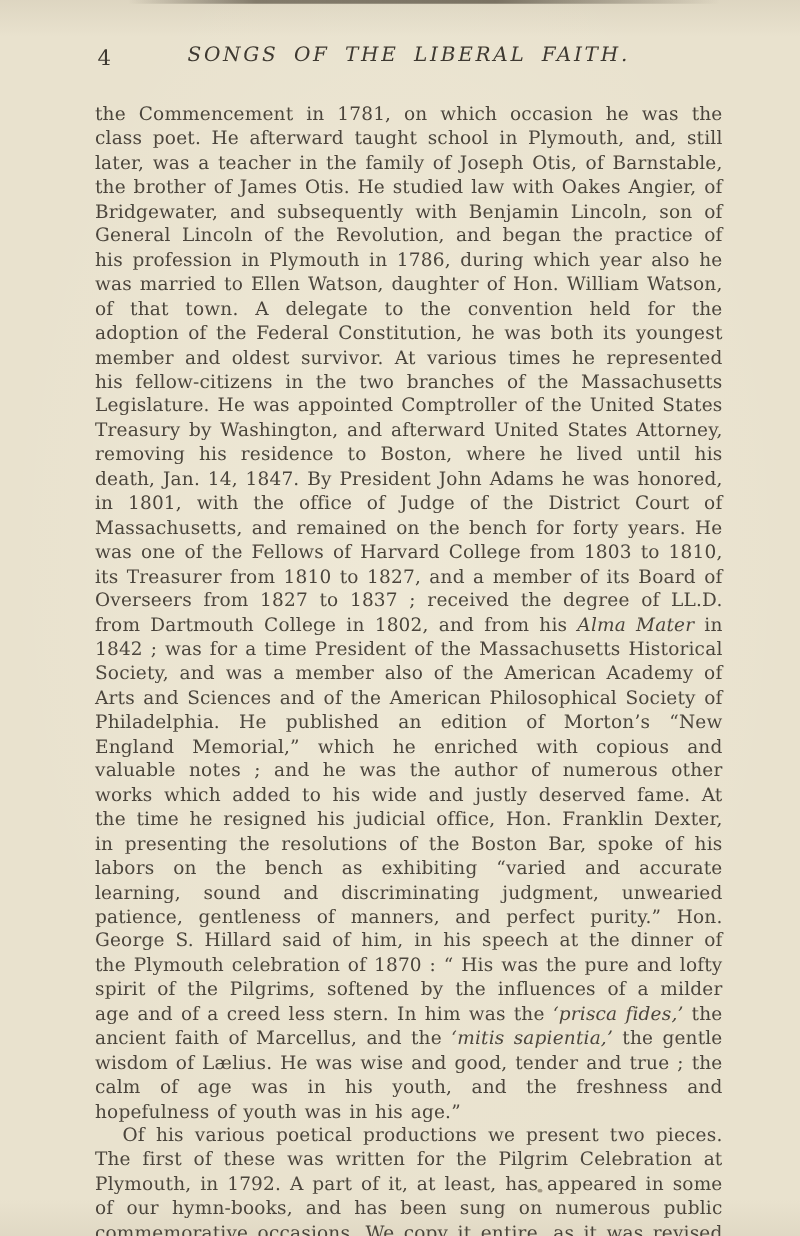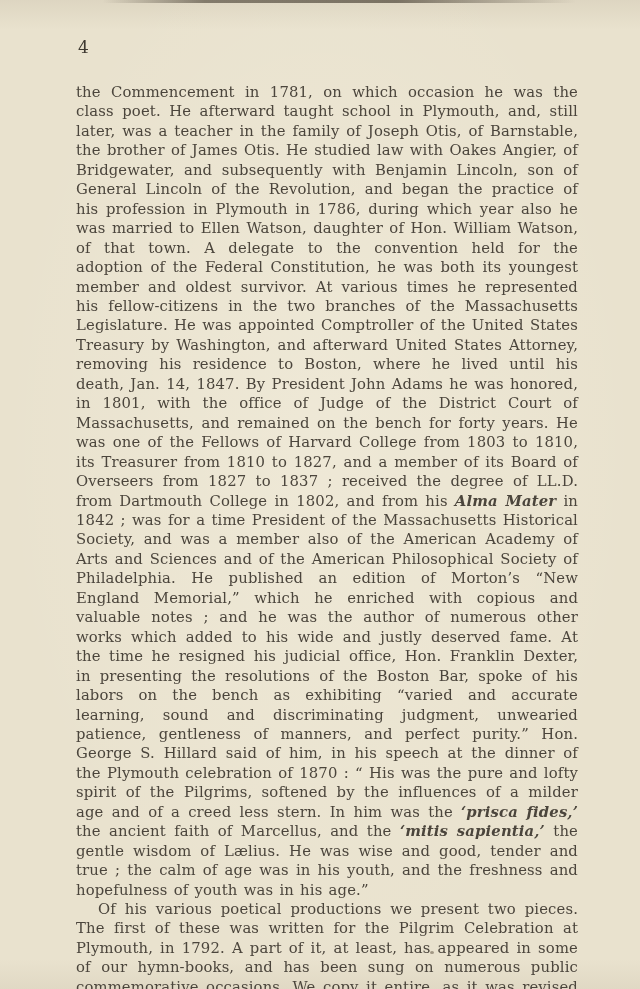--- a/index.html
+++ b/index.html
@@ -63,30 +63,31 @@
   .body { display: block; }
   .para {
     margin: 0;
     text-align: justify;
     font-size: 14.8px;
     line-height: 19.45px;
     word-spacing: 1.3px;
     letter-spacing: 0.15px;
   }
   .para.indent { text-indent: 22px; }
-  .italic { font-style: italic; font-weight: bold; }
+  .italic { font-style: italic; }
 </style>
 </head>
 <body>
 
 <div class="page">
   <div class="scan-edge-top"></div>
 
   <header class="header">
     <span class="pagenum">4</span>
+    <div class="title">SONGS OF THE LIBERAL FAITH.</div>
   </header>
 
   <main class="body">
       <p class="para"><span>the Commencement in 1781, on which occasion he was the class poet. He afterward taught school in Plymouth, and, still later, was a teacher in the family of Joseph Otis, of Barnstable, the brother of James Otis. He studied law with Oakes Angier, of Bridgewater, and subsequently with Benjamin Lincoln, son of General Lincoln of the Revolution, and began the practice of his profession in Plymouth in 1786, during which year also he was married to Ellen Watson, daughter of Hon. William Watson, of that town. A delegate to the convention held for the adoption of the Federal Constitution, he was both its youngest member and oldest survivor. At various times he represented his fellow-citizens in the two branches of the Massachusetts Legislature. He was appointed Comptroller of the United States Treasury by Washington, and afterward United States Attorney, removing his residence to Boston, where he lived until his death, Jan. 14, 1847. By President John Adams he was honored, in 1801, with the office of Judge of the District Court of Massachusetts, and remained on the bench for forty years. He was one of the Fellows of Harvard College from 1803 to 1810, its Treasurer from 1810 to 1827, and a member of its Board of Overseers from 1827 to 1837 ; received the degree of LL.D. from Dartmouth College in 1802, and from his </span><span class="italic">Alma Mater</span><span> in 1842 ; was for a time President of the Massachusetts Historical Society, and was a member also of the American Academy of Arts and Sciences and of the American Philosophical Society of Philadelphia. He published an edition of Morton’s “New England Memorial,” which he enriched with copious and valuable notes ; and he was the author of numerous other works which added to his wide and justly deserved fame. At the time he resigned his judicial office, Hon. Franklin Dexter, in presenting the resolutions of the Boston Bar, spoke of his labors on the bench as exhibiting “varied and accurate learning, sound and discriminating judgment, unwearied patience, gentleness of manners, and perfect purity.” Hon. George S. Hillard said of him, in his speech at the dinner of the Plymouth celebration of 1870 : “ His was the pure and lofty spirit of the Pilgrims, softened by the influences of a milder age and of a creed less stern. In him was the </span><span class="italic">‘prisca fides,’</span><span> the ancient faith of Marcellus, and the </span><span class="italic">‘mitis sapientia,’</span><span> the gentle wisdom of Lælius. He was wise and good, tender and true ; the calm of age was in his youth, and the freshness and hopefulness of youth was in his age.”</span></p>
       <p class="para indent"><span>Of his various poetical productions we present two pieces. The first of these was written for the Pilgrim Celebration at Plymouth, in 1792. A part of it, at least, has appeared in some of our hymn-books, and has been sung on numerous public commemorative occasions. We copy it entire, as it was revised and corrected by its author fifty years after it was originally composed. In this form it was used at the celebration of the Two Hundred and Fiftieth Anniversary of the Landing of the Pilgrims at Plymouth, Dec. 21, 1870, and is to be found in the volume containing the published proceedings of that interesting festive day.</span></p>
     </main>
 
   <div class="speck"></div>
 </div>
 

